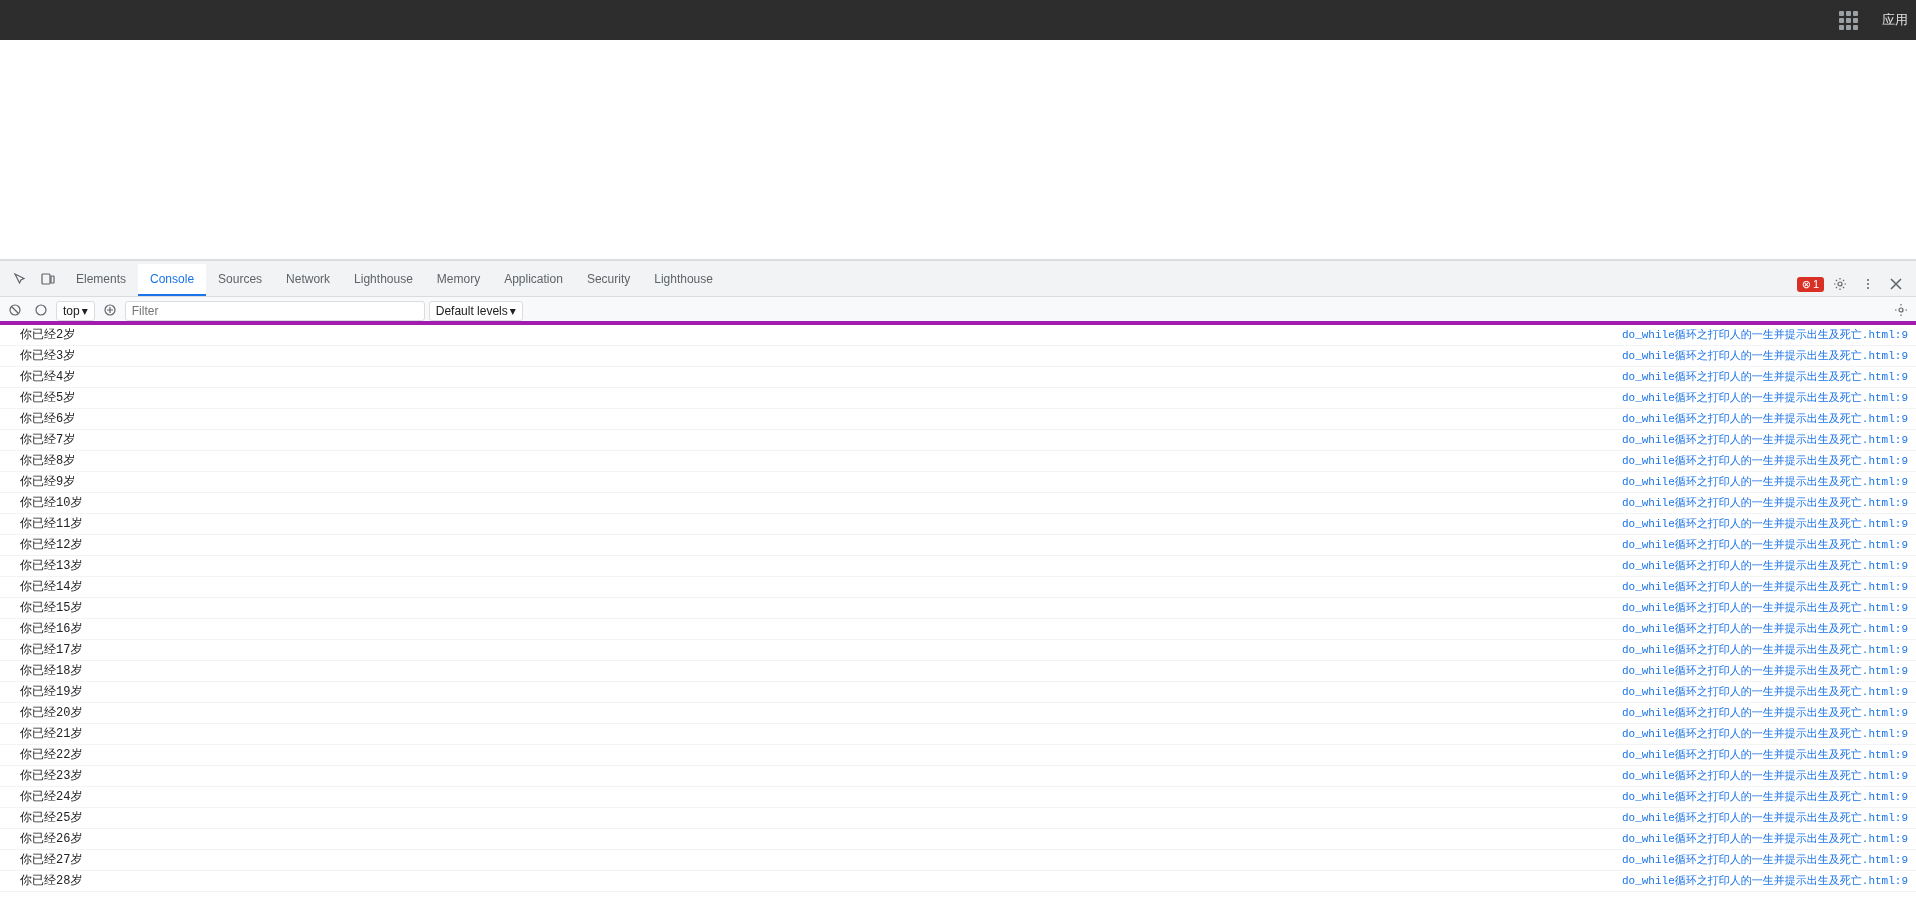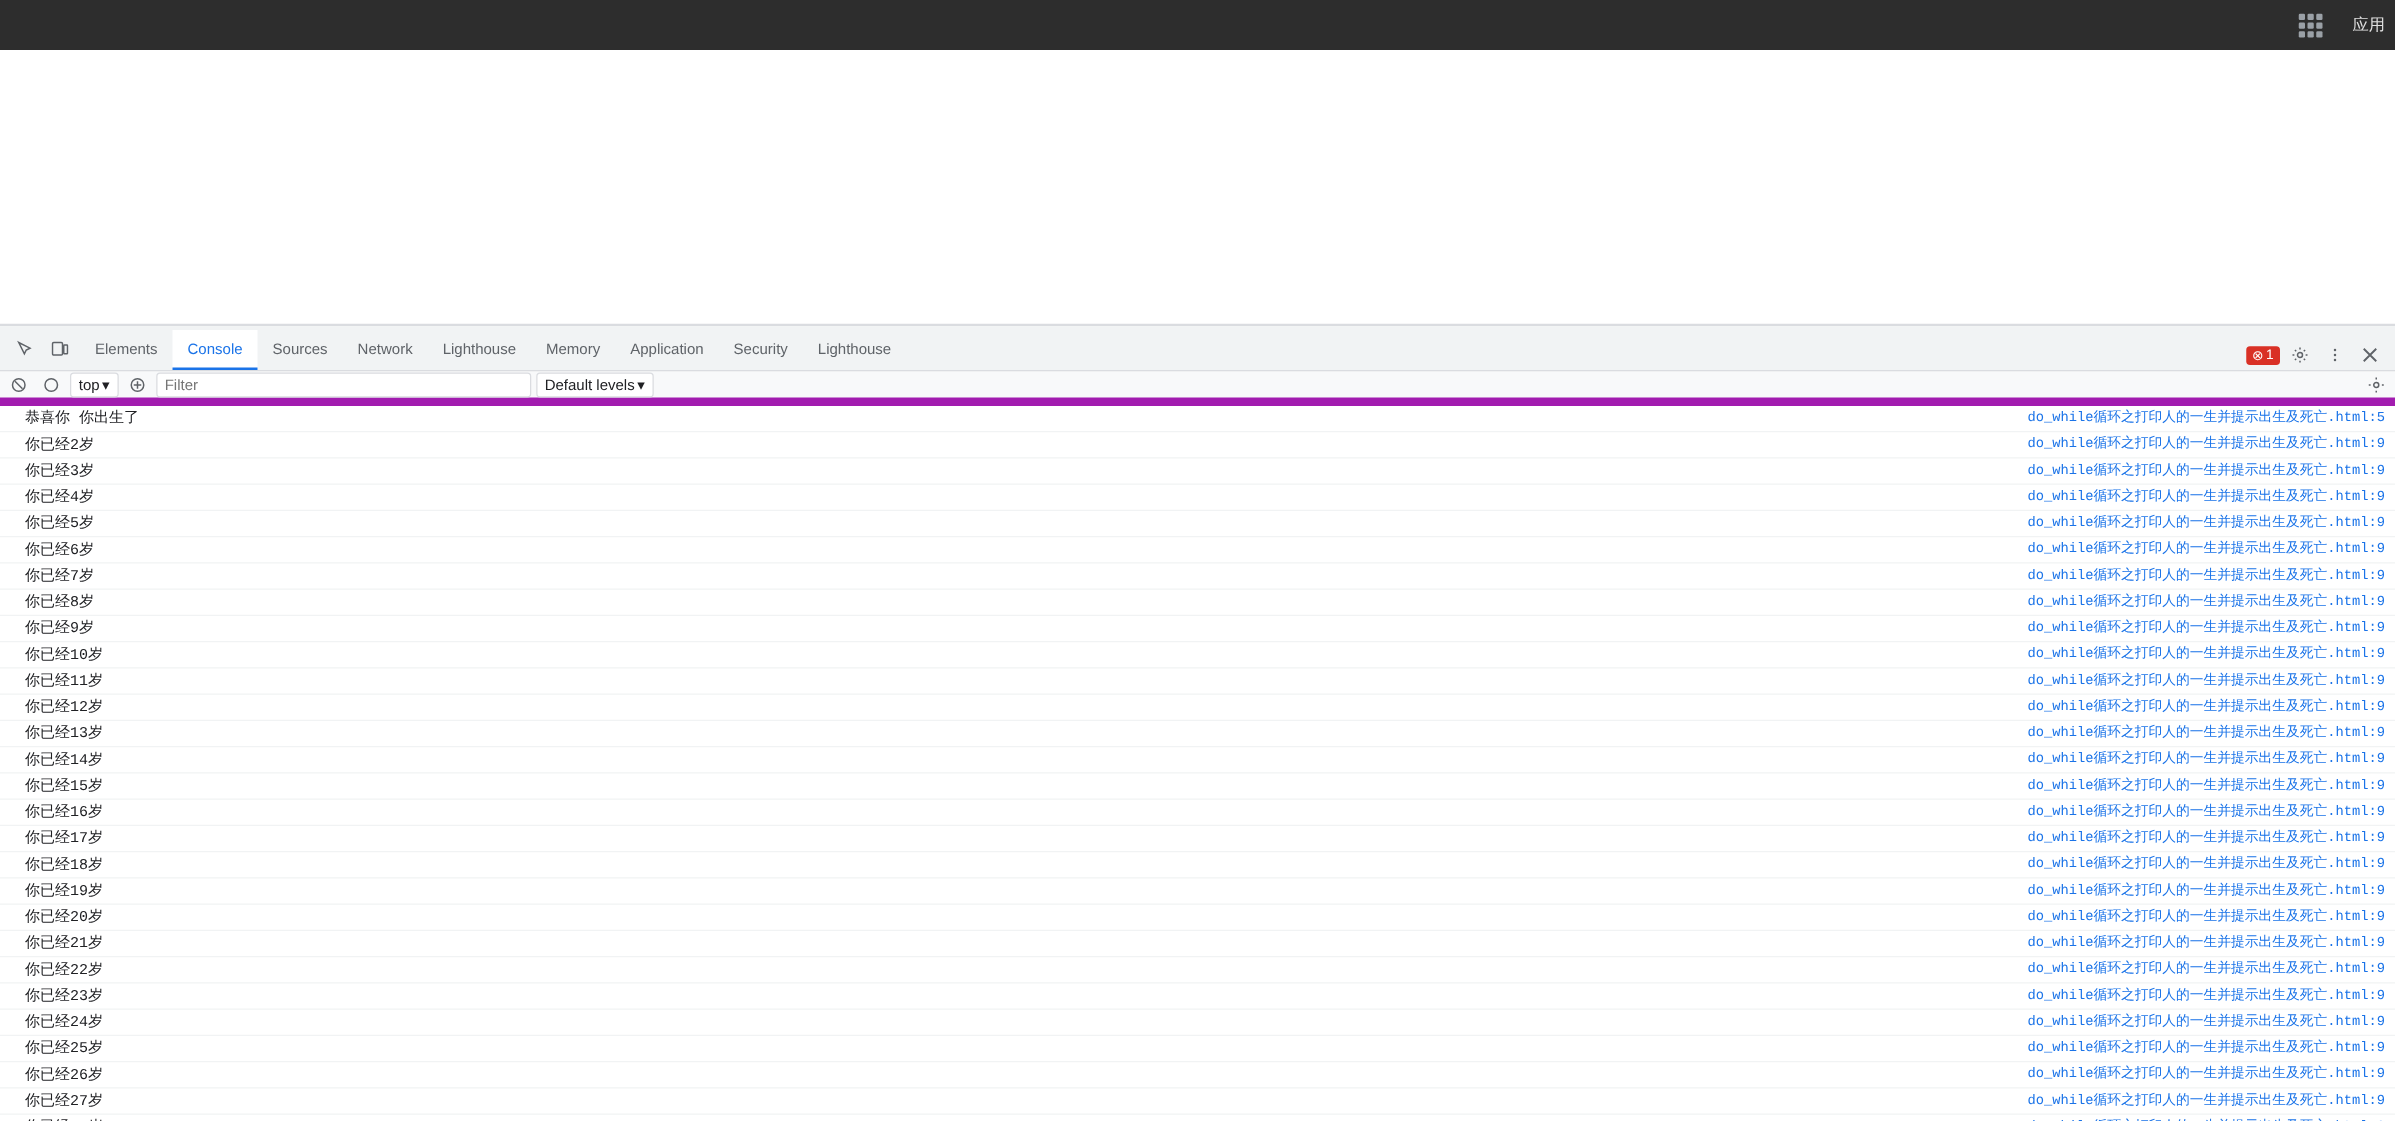--- a/index.html
+++ b/index.html
@@ -135,23 +135,23 @@
       padding: 1px 5px;
       display: flex;
       align-items: center;
       gap: 2px;
     }
 
     
     .console-toolbar {
       height: 28px;
       background: #f8f9fa;
-      border-bottom: 7px solid #a21caf;
-      display: flex;
-      align-items: center;
+      border-bottom: 4px solid #a21caf;
+      display: flex;
+      align-items: flex-end;
       padding: 0 4px;
       gap: 4px;
     }
 
     .console-toolbar-btn {
       width: 22px;
       height: 22px;
       display: flex;
       align-items: center;
       justify-content: center;
@@ -394,24 +394,20 @@
     <div class="settings-icon-right" title="Console settings">
       <svg width="14" height="14" viewBox="0 0 14 14" fill="none">
         <circle cx="7" cy="7" r="2" stroke="#5f6368" stroke-width="1.2"></circle>
         <path d="M7 1v1.5M7 11.5V13M1 7h1.5M11.5 7H13" stroke="#5f6368" stroke-width="1.2"></path>
       </svg>
     </div>
   </div>
 
   <div class="console-output" id="console-output">
 
-    <div class="console-row first-row">
-      <span class="console-text">恭喜你 你出生了</span>
-      <span class="console-source">do_while循环之打印人的一生并提示出生及死亡.html:5</span>
-    </div>
 
   <div class="console-row">
         <span class="console-text">你已经2岁</span>
         <span class="console-source">do_while循环之打印人的一生并提示出生及死亡.html:9</span>
       </div>
       <div class="console-row">
         <span class="console-text">你已经3岁</span>
         <span class="console-source">do_while循环之打印人的一生并提示出生及死亡.html:9</span>
       </div>
       <div class="console-row">

